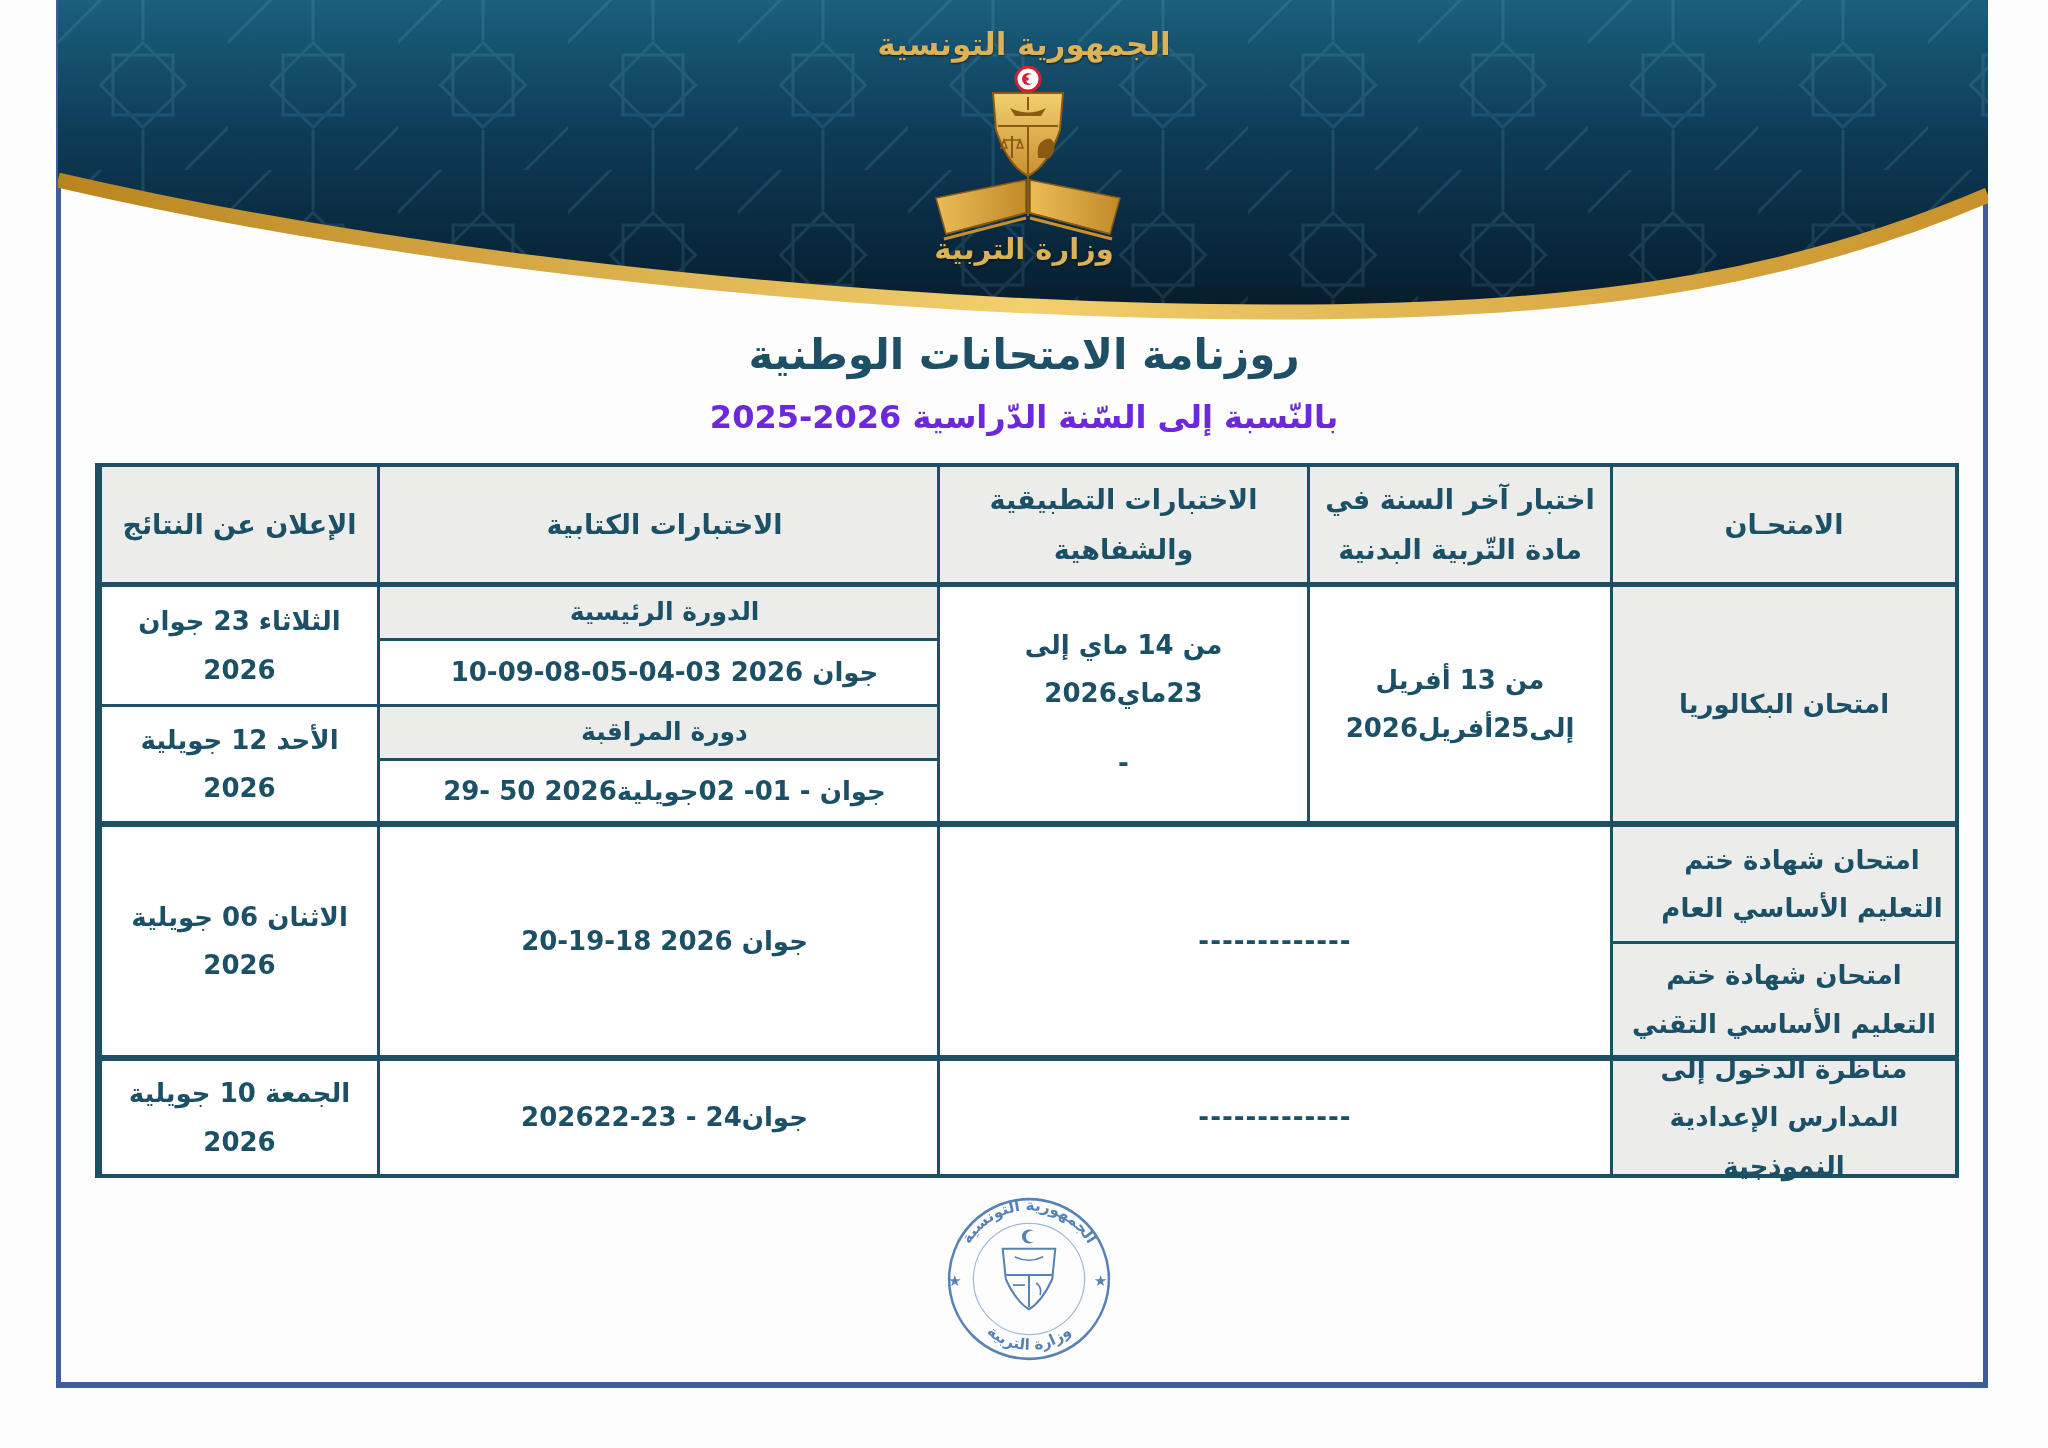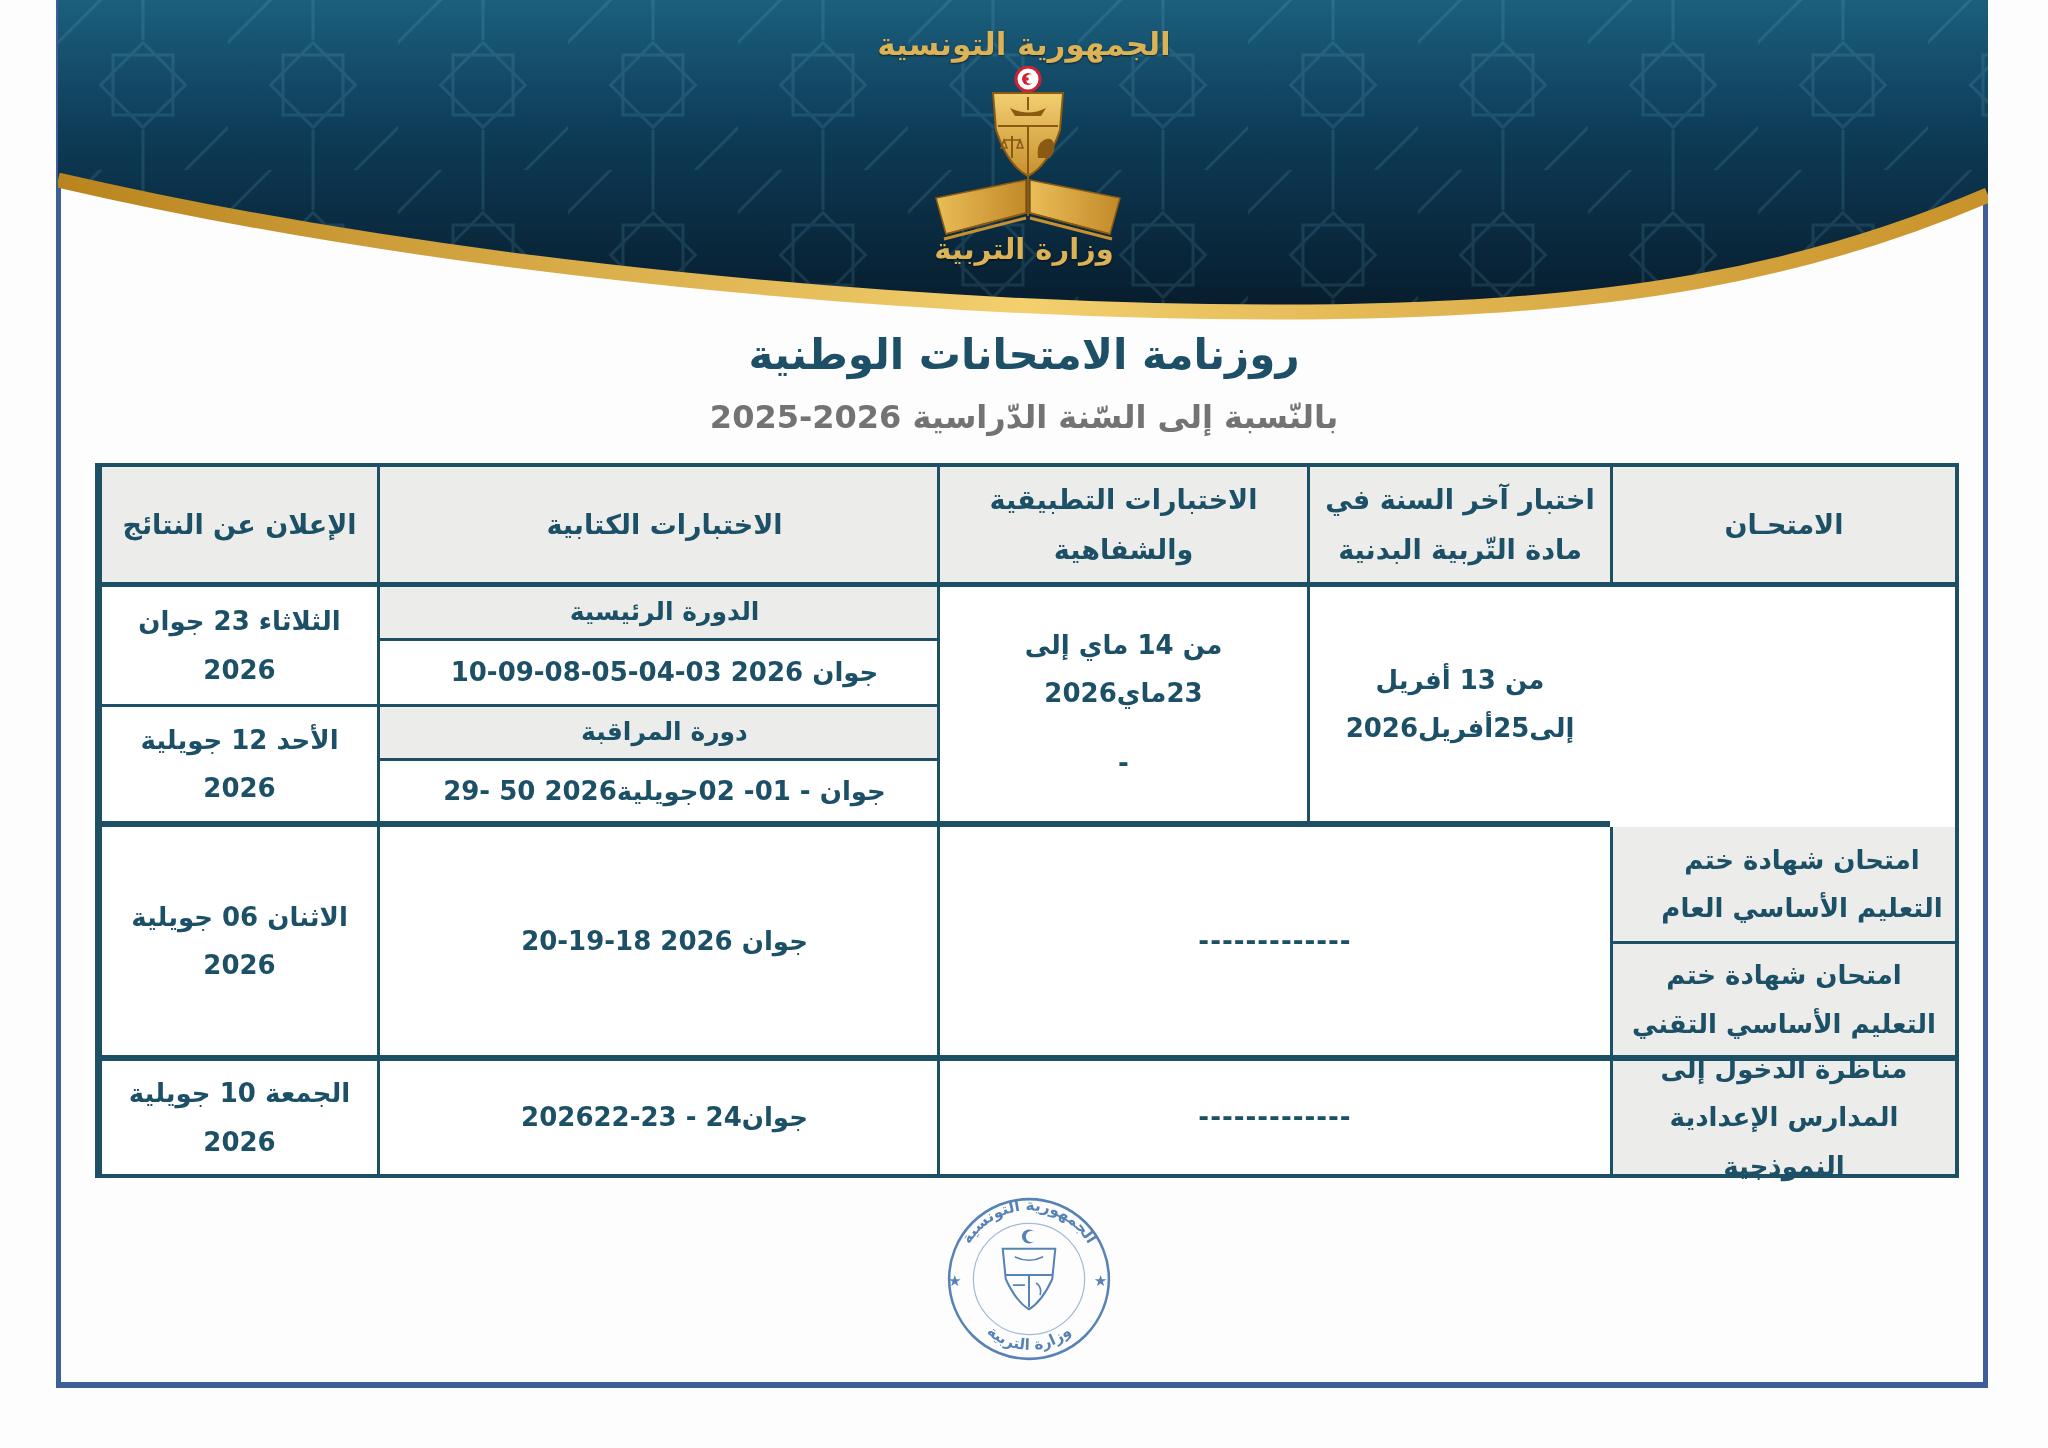--- a/index.html
+++ b/index.html
@@ -14,21 +14,21 @@
   .banner svg{display:block;width:100%;height:100%;}
   .calli{position:absolute;width:600px;left:724px;text-align:center;color:#dcb257;
          font-weight:bold;text-shadow:0 1px 2px rgba(0,0,0,.6);}
   .calli.rep{top:26px;font-size:31px;letter-spacing:1px;}
   .calli.min{top:232px;font-size:29px;}
   .emblem{position:absolute;left:898px;top:66px;width:260px;height:175px;}
   
   .doc-title{position:absolute;left:0;top:330px;width:2048px;text-align:center;
              color:#1d5066;font-size:42px;font-weight:bold;direction:rtl;}
   .doc-subtitle{position:absolute;left:0;top:398px;width:2048px;text-align:center;
-             color:#737373;font-size:32px;font-weight:bold;direction:rtl;}
+             color:#6d28d9;font-size:32px;font-weight:bold;direction:rtl;}
   
   .exam-table{position:absolute;left:95px;top:463px;direction:rtl;
       display:grid;
       grid-template-columns:345px 303px 370px 560px 278px;
       grid-template-rows:120px 54px 66px 54px 66px 117px 117px 113px;
       border:4px solid #1d5064;background:#ffffff;
       color:#1c5066;font-weight:bold;}
   .cell{border-right:0;border-left:3px solid #1d5064;border-bottom:3px solid #1d5064;
         display:flex;flex-direction:column;align-items:center;justify-content:center;
         text-align:center;padding:2px 8px;box-sizing:border-box;background:#ffffff;
@@ -146,20 +146,23 @@
       <span>الاختبارات التطبيقية</span>
       <span>والشفاهية</span>
     </div>
     <div class="cell gray hdr c4 r1">
       <span>الاختبارات الكتابية</span>
     </div>
     <div class="cell gray hdr c5 r1">
       <span>الإعلان عن النتائج</span>
     </div>
 
+    <div class="cell gray thick c1 rows2-5">
+      <span>امتحان البكالوريا</span>
+    </div>
     <div class="cell thick c2 rows2-5">
       <span>من 13 أفريل</span>
       <span>إلى25أفريل2026</span>
     </div>
     <div class="cell thick wide-gap c3 rows2-5">
       <span>من 14 ماي إلى 23ماي2026</span>
       <span>-</span>
     </div>
     <div class="cell gray small-label c4 r2">
       <span>الدورة الرئيسية</span>

